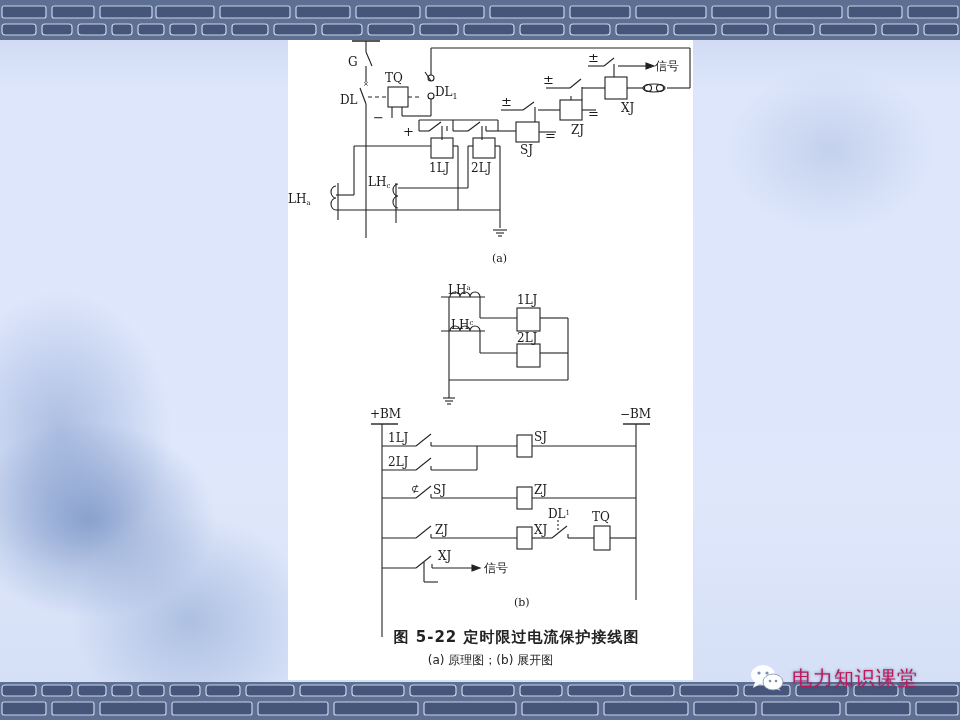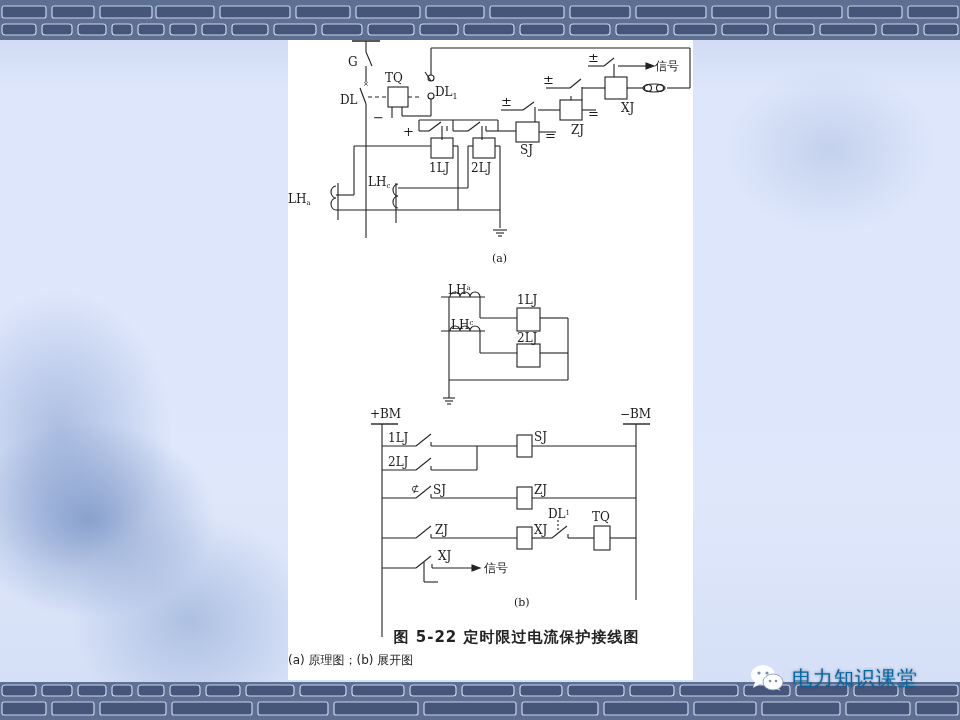--- a/index.html
+++ b/index.html
@@ -16,25 +16,25 @@
   .brick-band { position:absolute; left:0; width:960px; background:#5d6f93; overflow:hidden; }
   .brick-band.top { top:0; height:40px; }
   .brick-band.bottom { top:682px; height:38px; }
   .brick-band svg { position:absolute; left:0; top:0; }
   .panel { position:absolute; left:288px; top:40px; width:405px; height:640px; background:#ffffff; }
   .panel svg { position:absolute; left:0; top:0; }
   .panel text { font-family:"DejaVu Serif","Liberation Serif",serif; fill:#1a1a1a; }
   .caption-title { position:absolute; left:0; width:457px; top:588px; text-align:center;
     font-size:15px; font-weight:bold; color:#222; letter-spacing:1px;
     font-family:"DejaVu Sans","Liberation Sans",sans-serif; }
-  .caption-sub { position:absolute; left:0; width:405px; top:612px; 
+  .caption-sub { position:absolute; left:0; width:405px; top:612px; text-align:center;
     font-size:12px; color:#222; font-family:"DejaVu Sans","Liberation Sans",sans-serif; }
   .watermark { position:absolute; left:750px; top:660px; height:36px; display:flex; align-items:center; gap:8px; }
   .wm-icon { width:34px; height:28px; position:relative; }
-  .wm-text { color:#0369a1; font-size:20px; font-family:"DejaVu Sans","Liberation Sans",sans-serif;
+  .wm-text { color:#be185d; font-size:20px; font-family:"DejaVu Sans","Liberation Sans",sans-serif;
     text-shadow:0 0 3px rgba(40,60,100,0.6); letter-spacing:1px; }
 </style>
 </head>
 <body>
 
 <div class="slide-bg"></div>
 
 <div class="brick-band top">
   <svg width="960" height="40" viewBox="0 0 960 40">
     <g fill="#45567a" stroke="#c9d3e6" stroke-width="1.2">

